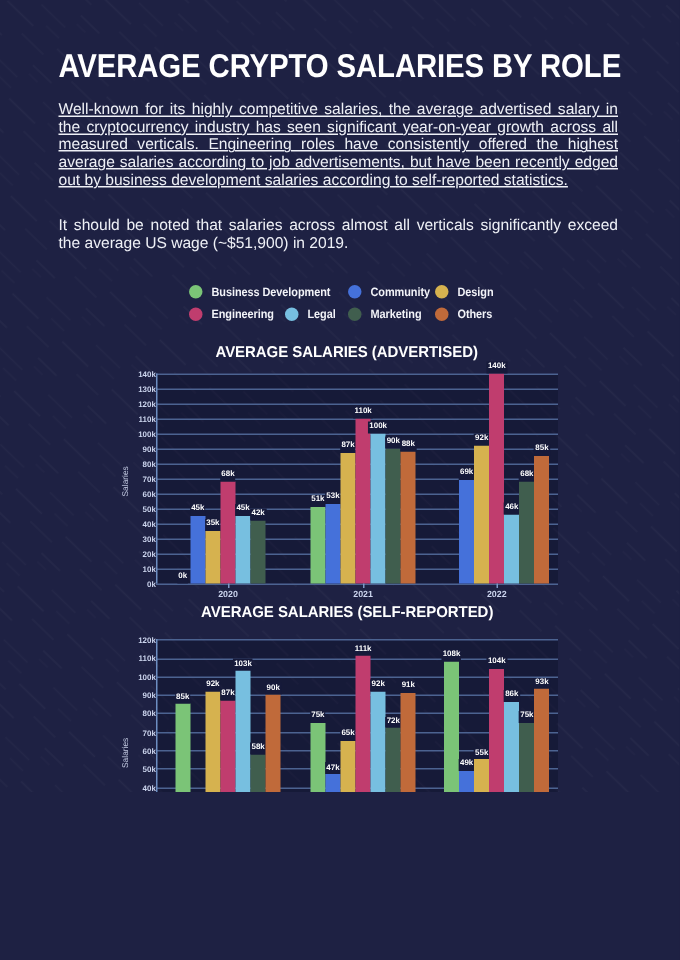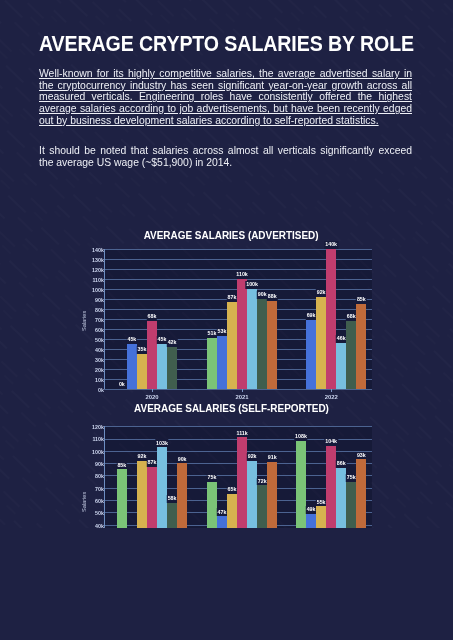--- a/index.html
+++ b/index.html
@@ -218,23 +218,55 @@
       <path d="M0.0 646.2L6.0 642.6L12.0 641.4L18.0 640.7L24.0 640.1L30.0 639.7L36.0 639.3L42.0 639.0L48.0 638.8L54.0 638.7L60.0 638.5L66.0 638.4L72.0 638.4L78.0 638.3L84.0 638.3L90.0 638.3L96.0 638.3L102.0 638.4L108.0 638.4L114.0 638.5L120.0 638.5L126.0 638.6L132.0 638.7L138.0 638.8L144.0 638.9L150.0 639.1L156.0 639.2L162.0 639.3L168.0 639.5L174.0 639.7L180.0 639.8L186.0 640.0L192.0 640.2L198.0 640.3L204.0 640.5L210.0 640.7L216.0 640.9L222.0 641.1L228.0 641.3L234.0 641.5L240.0 641.7L246.0 642.0L252.0 642.2L258.0 642.4L264.0 642.6L270.0 642.9L276.0 643.1L282.0 643.3L288.0 643.6L294.0 643.8L300.0 644.1L306.0 644.3L312.0 644.6L318.0 644.8L324.0 645.1" fill="none" stroke="#8ea3d6" stroke-opacity="0.040" stroke-width="0.45"></path>
       <path d="M0.0 648.1L6.0 644.5L12.0 643.4L18.0 642.6L24.0 642.1L30.0 641.7L36.0 641.4L42.0 641.2L48.0 641.0L54.0 640.8L60.0 640.7L66.0 640.7L72.0 640.6L78.0 640.6L84.0 640.6L90.0 640.7L96.0 640.7L102.0 640.8L108.0 640.9L114.0 640.9L120.0 641.0L126.0 641.2L132.0 641.3L138.0 641.4L144.0 641.6L150.0 641.7L156.0 641.9L162.0 642.1L168.0 642.2L174.0 642.4L180.0 642.6L186.0 642.8L192.0 643.0L198.0 643.2L204.0 643.4L210.0 643.7L216.0 643.9L222.0 644.1L228.0 644.4L234.0 644.6L240.0 644.8L246.0 645.1L252.0 645.3L258.0 645.6L264.0 645.9L270.0 646.1L276.0 646.4L282.0 646.7L288.0 646.9L294.0 647.2L300.0 647.5L306.0 647.8L312.0 648.1L318.0 648.3L324.0 648.6" fill="none" stroke="#8ea3d6" stroke-opacity="0.035" stroke-width="0.45"></path>
       <path d="M0.0 650.0L6.0 646.5L12.0 645.3L18.0 644.6L24.0 644.1L30.0 643.8L36.0 643.5L42.0 643.3L48.0 643.1L54.0 643.0L60.0 642.9L66.0 642.9L72.0 642.9L78.0 642.9L84.0 643.0L90.0 643.0L96.0 643.1L102.0 643.2L108.0 643.3L114.0 643.4L120.0 643.6L126.0 643.7L132.0 643.9L138.0 644.0L144.0 644.2L150.0 644.4L156.0 644.6L162.0 644.8L168.0 645.0L174.0 645.2L180.0 645.4L186.0 645.7L192.0 645.9L198.0 646.1L204.0 646.4L210.0 646.6L216.0 646.9L222.0 647.1L228.0 647.4L234.0 647.7L240.0 648.0L246.0 648.2L252.0 648.5L258.0 648.8L264.0 649.1L270.0 649.4L276.0 649.7L282.0 650.0L288.0 650.3L294.0 650.6L300.0 650.9L306.0 651.2L312.0 651.5L318.0 651.8L324.0 652.2" fill="none" stroke="#8ea3d6" stroke-opacity="0.030" stroke-width="0.45"></path>
       <path d="M0.0 651.9L6.0 648.4L12.0 647.3L18.0 646.6L24.0 646.2L30.0 645.8L36.0 645.6L42.0 645.4L48.0 645.3L54.0 645.2L60.0 645.1L66.0 645.1L72.0 645.2L78.0 645.2L84.0 645.3L90.0 645.4L96.0 645.5L102.0 645.6L108.0 645.7L114.0 645.9L120.0 646.1L126.0 646.2L132.0 646.4L138.0 646.6L144.0 646.8L150.0 647.0L156.0 647.3L162.0 647.5L168.0 647.7L174.0 648.0L180.0 648.2L186.0 648.5L192.0 648.8L198.0 649.0L204.0 649.3L210.0 649.6L216.0 649.9L222.0 650.2L228.0 650.5L234.0 650.8L240.0 651.1L246.0 651.4L252.0 651.7L258.0 652.0L264.0 652.3L270.0 652.6L276.0 653.0L282.0 653.3L288.0 653.6L294.0 654.0L300.0 654.3L306.0 654.7L312.0 655.0L318.0 655.3L324.0 655.7" fill="none" stroke="#8ea3d6" stroke-opacity="0.025" stroke-width="0.45"></path>
       <path d="M0 635.0L4 634.8L8 634.6L12 634.3L16 634.0L20 633.7L24 633.4L28 633.0L32 632.6L36 632.2L40 631.8L44 631.4L48 631.0L52 630.6L56 630.1L60 629.7L64 629.2L68 628.7L72 628.2L76 627.7L80 627.2L84 626.7L88 626.2L92 625.7L96 625.2L100 624.6L104 624.1L108 623.5L112 623.0L116 622.4L120 621.8L124 621.3L128 620.7L132 620.1L136 619.5L140 618.9L144 618.3L148 617.7L152 617.1L156 616.5L160 615.9L164 615.2L168 614.6L172 614.0L176 613.3L180 612.7L184 612.1L188 611.4L192 610.8L196 610.1L200 609.4L204 608.8L208 608.1L212 607.4L216 606.7L220 606.1L224 605.4L228 604.7L232 604.0L236 603.3L240 602.6L244 601.9L248 601.2L252 600.5L256 599.8L260 599.0L264 598.3L268 597.6L272 596.9L276 596.1L280 595.4L284 594.7L288 593.9L292 593.2L296 592.4L300 591.7L304 590.9L308 590.2L312 589.4L316 588.7L320 587.9L324 587.1L328 586.4L332 585.6L336 584.8L340 584.0L344 583.3L348 582.5L352 581.7L356 580.9L360 580.1L364 579.3L368 578.5L372 577.7L376 576.9L380 576.1L384 575.3L388 574.5L392 573.7L396 572.9L400 572.1L404 571.2L408 570.4L412 569.6L416 568.8L420 567.9L424 567.1L428 566.3L432 565.4L436 564.6L440 563.7L444 562.9L448 562.1L452 561.2" fill="none" stroke="url(#ridgeGrad)" stroke-width="1.1"></path>
     </svg>
 
   <h1 class="title">AVERAGE CRYPTO SALARIES BY ROLE</h1>
 
   <div class="para" id="para1">Well-known for its highly competitive salaries, the average advertised salary in the cryptocurrency industry has seen significant year-on-year growth across all measured verticals. Engineering roles have consistently offered the highest average salaries according to job advertisements, but have been recently edged out by business development salaries according to self-reported statistics.</div>
-  <div class="para" id="para2">It should be noted that salaries across almost all verticals significantly exceed the average US wage (~$51,900) in 2014.</div>
+  <div class="para" id="para2">It should be noted that salaries across almost all verticals significantly exceed the average US wage (~$51,900) in 2019.</div>
 
   <div class="legend" id="legend">
+      <div class="legend-row">
+        <div class="lg" style="left: 125.5px;">
+          <div class="dot" style="background: rgb(123, 196, 119);"></div>
+          <span>Business Development</span>
+        </div>
+        <div class="lg" style="left: 231.5px;">
+          <div class="dot" style="background: rgb(69, 113, 218);"></div>
+          <span>Community</span>
+        </div>
+        <div class="lg" style="left: 289.5px;">
+          <div class="dot" style="background: rgb(214, 178, 79);"></div>
+          <span>Design</span>
+        </div>
+      </div>
+      <div class="legend-row">
+        <div class="lg" style="left: 125.5px;">
+          <div class="dot" style="background: rgb(192, 61, 110);"></div>
+          <span>Engineering</span>
+        </div>
+        <div class="lg" style="left: 189.5px;">
+          <div class="dot" style="background: rgb(119, 191, 224);"></div>
+          <span>Legal</span>
+        </div>
+        <div class="lg" style="left: 231.5px;">
+          <div class="dot" style="background: rgb(64, 94, 78);"></div>
+          <span>Marketing</span>
+        </div>
+        <div class="lg" style="left: 289.5px;">
+          <div class="dot" style="background: rgb(192, 106, 58);"></div>
+          <span>Others</span>
+        </div>
+      </div>
     </div>
 
   <div class="chart" id="chart0" style="left: 0px; top: 231px; width: 453px;">
       <div class="chart-title" style="top: 0px;"><span>AVERAGE SALARIES (ADVERTISED)</span></div>
       <div class="ylabel" style="left: 81.7px; top: 99.5px;">Salaries</div>
       <div class="plot" style="left: 104.2px; top: 17.9px; width: 267.7px; height: 140.2px;">
         <div class="gridline" style="top: 140.2px;"></div>
         <div class="ytick" style="top: 140.2px;">0k</div>
         <div class="gridline" style="top: 130.186px;"></div>
         <div class="ytick" style="top: 130.186px;">10k</div>

